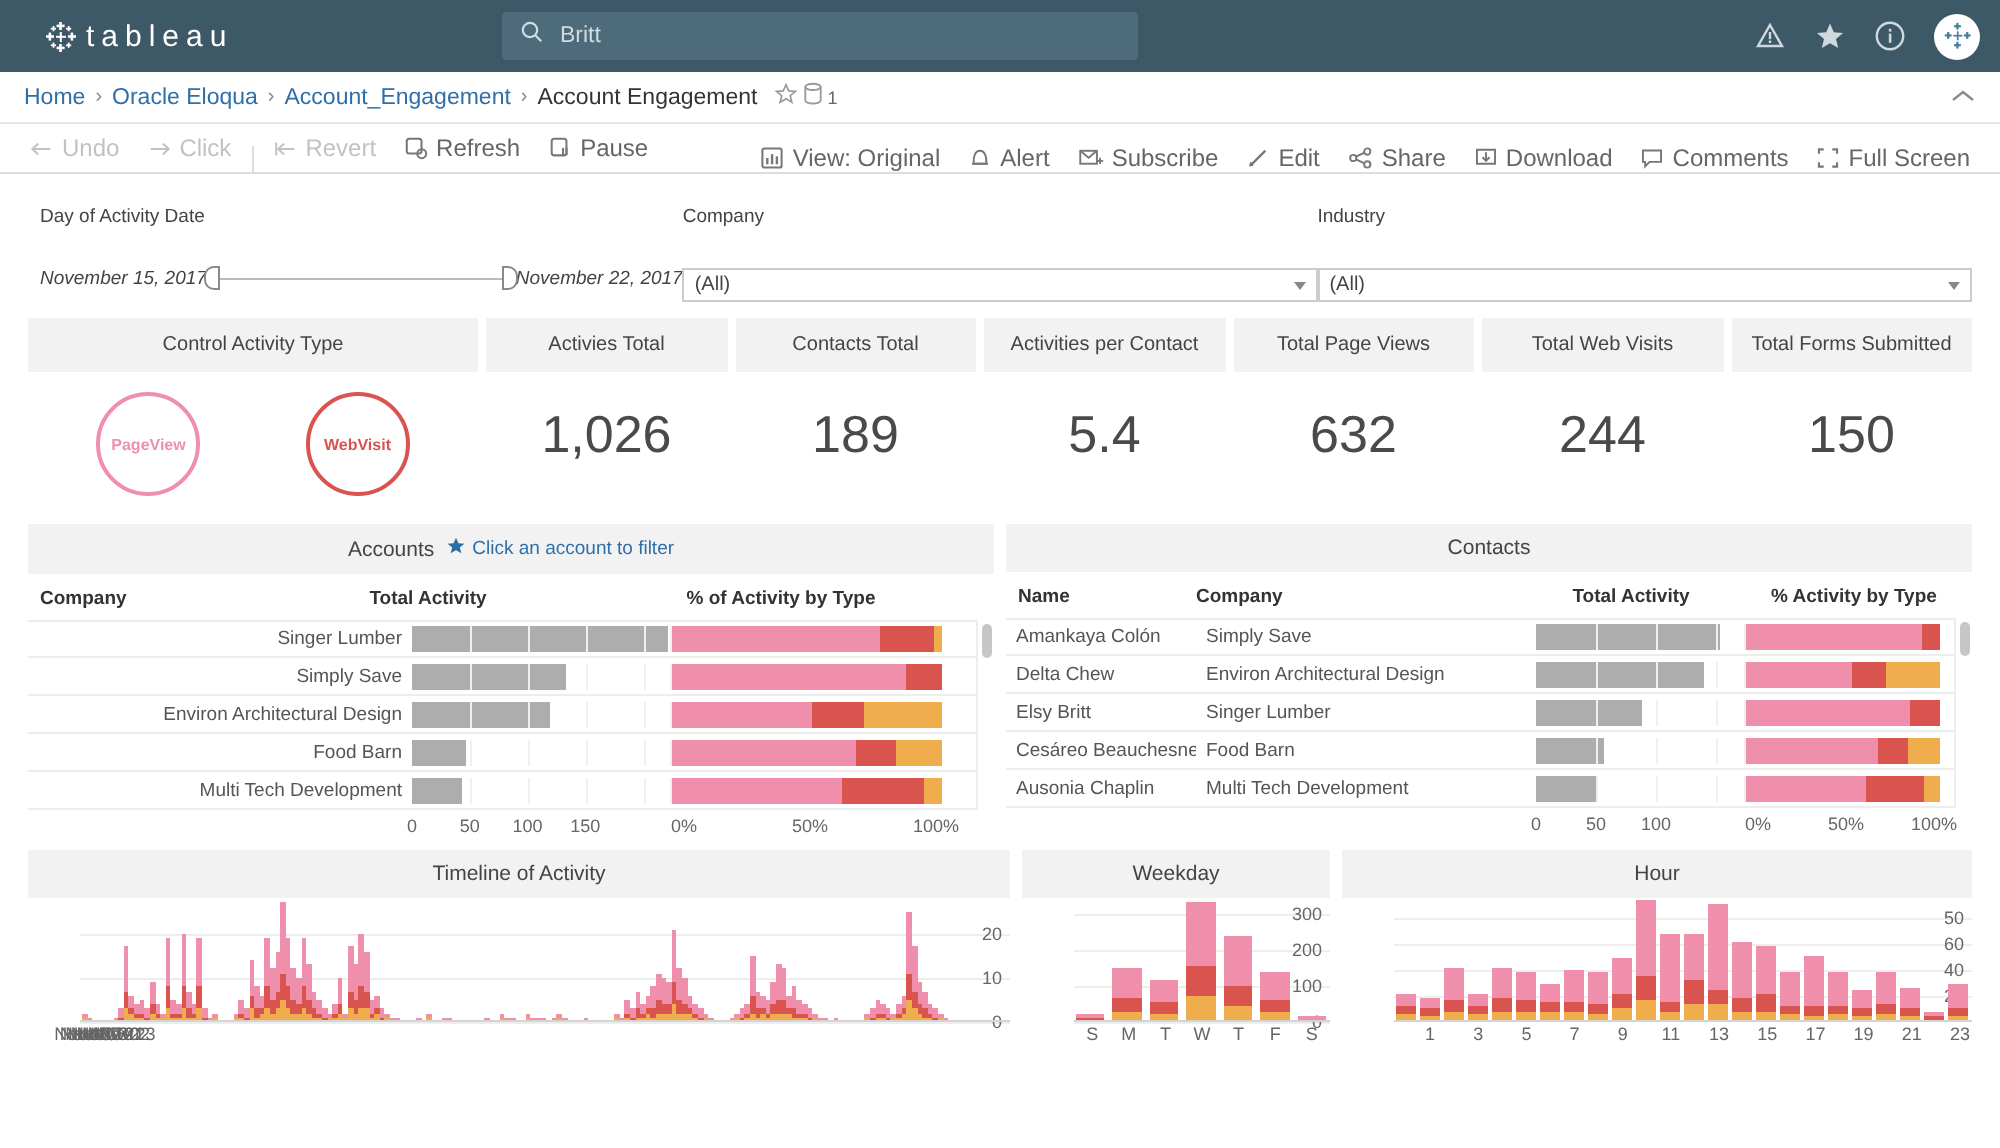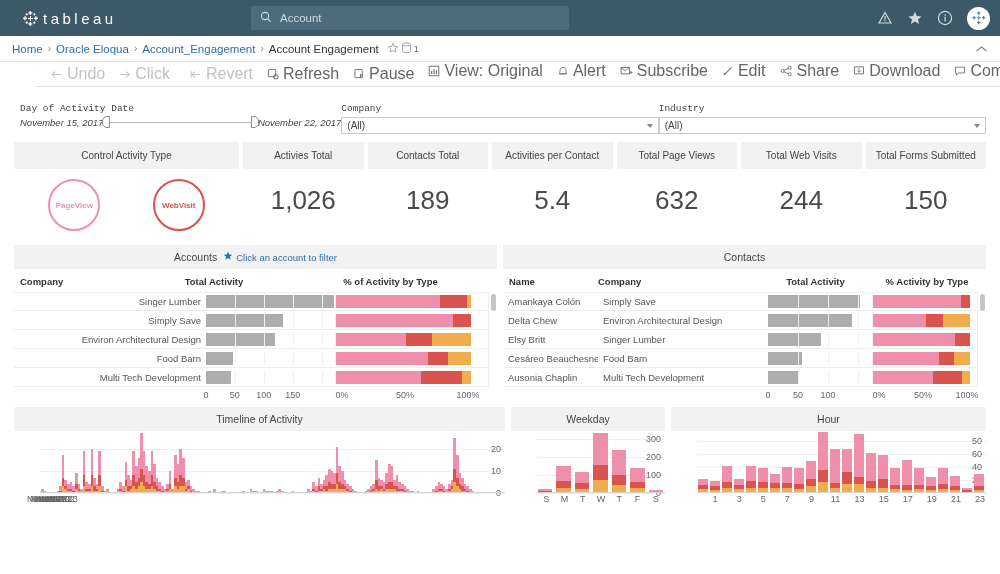--- a/index.html
+++ b/index.html
@@ -43,21 +43,21 @@
   .crumb { font-size: 11.5px; color: #2f6fa8; cursor: pointer; }
   .crumb.last { color: #333; cursor: default; }
   .sep { font-size: 10px; color: #888; margin: 0 5px; }
   .crumb-ic { margin-left: 8px; display: flex; align-items: center; gap: 2px; }
   .ds-count { font-size: 9px; color: #666; }
   .collapse-chev { position: absolute; right: 12px; }
 
   
   .toolbar {
     height: 25px; background: #fff; border-bottom: 1px solid #ddd;
-    display: flex; align-items: flex-start; padding: 0 8px; font-size: 16px; margin-left: 36px;
+    display: flex; align-items: flex-end; padding: 0 8px; font-size: 12px;
   }
   .tb-item {
     display: flex; align-items: center; gap: 4px; padding: 0 7px;
     color: #666; height: 100%; cursor: pointer; white-space: nowrap;
   }
   .tb-item.disabled { color: #c2c2c2; cursor: default; }
   .tb-right { margin-left: auto; display: flex; align-items: center; }
   .tb-div { width: 1px; height: 13px; background: #ddd; margin: 0 3px; }
 
   
@@ -65,21 +65,21 @@
   .title-card {
     background: #f2f2f2; padding: 14px 14px 12px 14px;
   }
   .dash-title { font-size: 20px; font-weight: 400; color: #4a4a4a; }
 
   
   .filters { display: flex; padding: 8px 6px 4px 6px; gap: 0; }
   .f-date { width: 330px; padding-left: 6px; }
   .f-company { width: 320px; }
   .f-industry { width: 330px; }
-  .f-label { font-size: 9.5px; color: #444; margin-bottom: 3px; font-family: Liberation Mono, monospace; }
+  .f-label { font-size: 9.5px; color: #444; margin-bottom: 20px; }
   .slider-row { display: flex; align-items: center; gap: 0; }
   .s-val { font-size: 9.5px; color: #444; white-space: nowrap; font-style: italic; }
   .s-track {
     flex: 1; height: 1px; background: #bbb; position: relative; margin: 0 1px;
   }
   .s-handle {
     width: 8px; height: 12px; border: 1px solid #8a8a8a; background: #fff;
     position: absolute; top: -6px;
   }
   .s-handle.l { left: -2px; border-radius: 5px 0 0 5px; }
@@ -188,21 +188,21 @@
     <span class="logo-text">tableau</span>
   </div>
 
   <div class="searchbar">
     <span>
       <svg width="12" height="12" viewBox="0 0 12 12">
         <circle cx="5" cy="5" r="3.6" fill="none" stroke="#cfdce2" stroke-width="1.1"></circle>
         <line x1="7.6" y1="7.6" x2="10.6" y2="10.6" stroke="#cfdce2" stroke-width="1.1"></line>
       </svg>
     </span>
-    <span class="ph">Account</span>
+    <span class="ph">Britt</span>
   </div>
 
   <div class="nav-right">
     <span class="nav-ic">
       <svg width="16" height="16" viewBox="0 0 16 16">
         <path d="M8 2.5 L14 13 L2 13 Z" fill="none" stroke="#e0e8ec" stroke-width="1.2"></path>
         <rect x="7.4" y="6" width="1.2" height="3.6" fill="#e0e8ec"></rect>
         <rect x="7.4" y="10.3" width="1.2" height="1.2" fill="#e0e8ec"></rect>
       </svg>
     </span>

